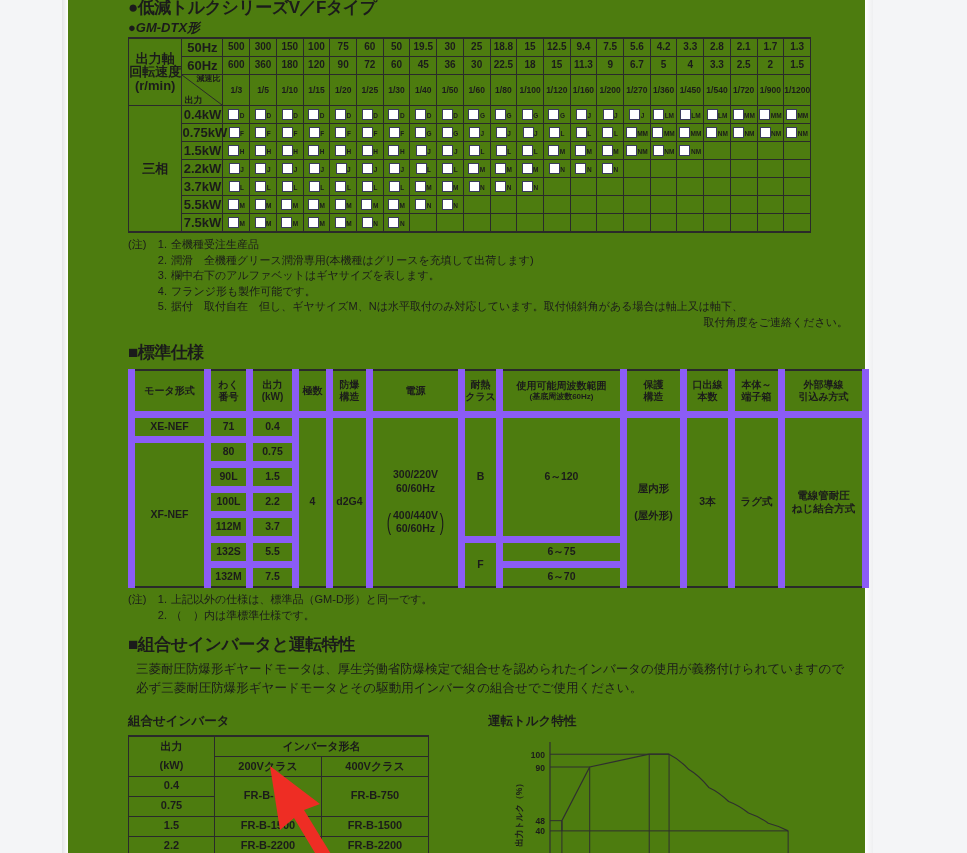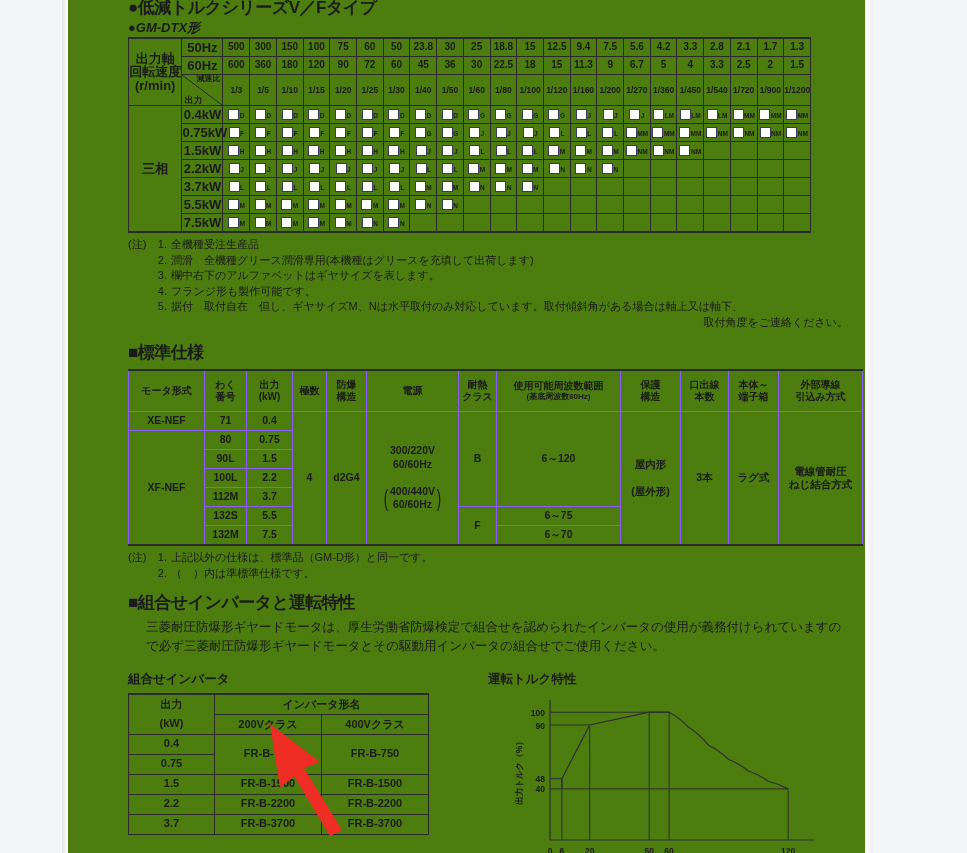--- a/index.html
+++ b/index.html
@@ -44,28 +44,28 @@
   .diag .b{position:absolute;left:2px;bottom:0px;font-size:9px;font-weight:bold;}
 
   .notes{font-size:11px;line-height:15.5px;margin-top:4px;}
   .notes .row{display:flex;}
   .notes .idx{width:13px;flex:none;text-align:right;}
   .notes .mk{width:26px;flex:none;}
   .notes .tx{flex:1;}
   .notes .ind{text-align:right;}
 
   .t2{width:683px;table-layout:fixed;font-size:10.5px;}
-  .t2 td{border:1px solid #8b5cf6;text-align:center;vertical-align:middle;
+  .t2 td{border:7px solid #8b5cf6;text-align:center;vertical-align:middle;
     font-weight:bold;padding:1px 0;line-height:1.25;}
   .t2 .outtop{border-top:2px solid #2a2a2a;}
   .t2 .outbot{border-bottom:2px solid #2a2a2a;}
   .t2 .hd{font-size:10px;}
   .t2 .sm{font-size:8px;}
 
-  .para{font-size:12.5px;line-height:19px;margin-left:18px;}
+  .para{font-size:12.5px;line-height:19px;margin-left:8px;}
 
   .t3{width:300px;table-layout:fixed;font-size:11px;}
   .t3 td{border-top:1px solid #2a2a2a;border-bottom:1px solid #2a2a2a;
     border-left:none;border-right:none;text-align:center;vertical-align:middle;
     font-weight:bold;padding:1px 0;line-height:1.2;}
   .t3 .vl{border-left:1px solid #2a2a2a;}
   .t3 .vr{border-right:1px solid #2a2a2a;}
   .t3 .outtop{border-top:2px solid #2a2a2a;}
   .t3 .nb{border-bottom:none;}
   .t3 .nt{border-top:none;}
@@ -120,21 +120,21 @@
               <div>(r/min)</div>
             </td>
             <td class="outtop lbl" style="height:17px">50Hz</td>
             <td class="outtop">500</td>
             <td class="outtop">300</td>
             <td class="outtop">150</td>
             <td class="outtop">100</td>
             <td class="outtop">75</td>
             <td class="outtop">60</td>
             <td class="outtop">50</td>
-            <td class="outtop">23.8</td>
+            <td class="outtop">19.5</td>
             <td class="outtop">30</td>
             <td class="outtop">25</td>
             <td class="outtop">18.8</td>
             <td class="outtop">15</td>
             <td class="outtop">12.5</td>
             <td class="outtop">9.4</td>
             <td class="outtop">7.5</td>
             <td class="outtop">5.6</td>
             <td class="outtop">4.2</td>
             <td class="outtop">3.3</td>

